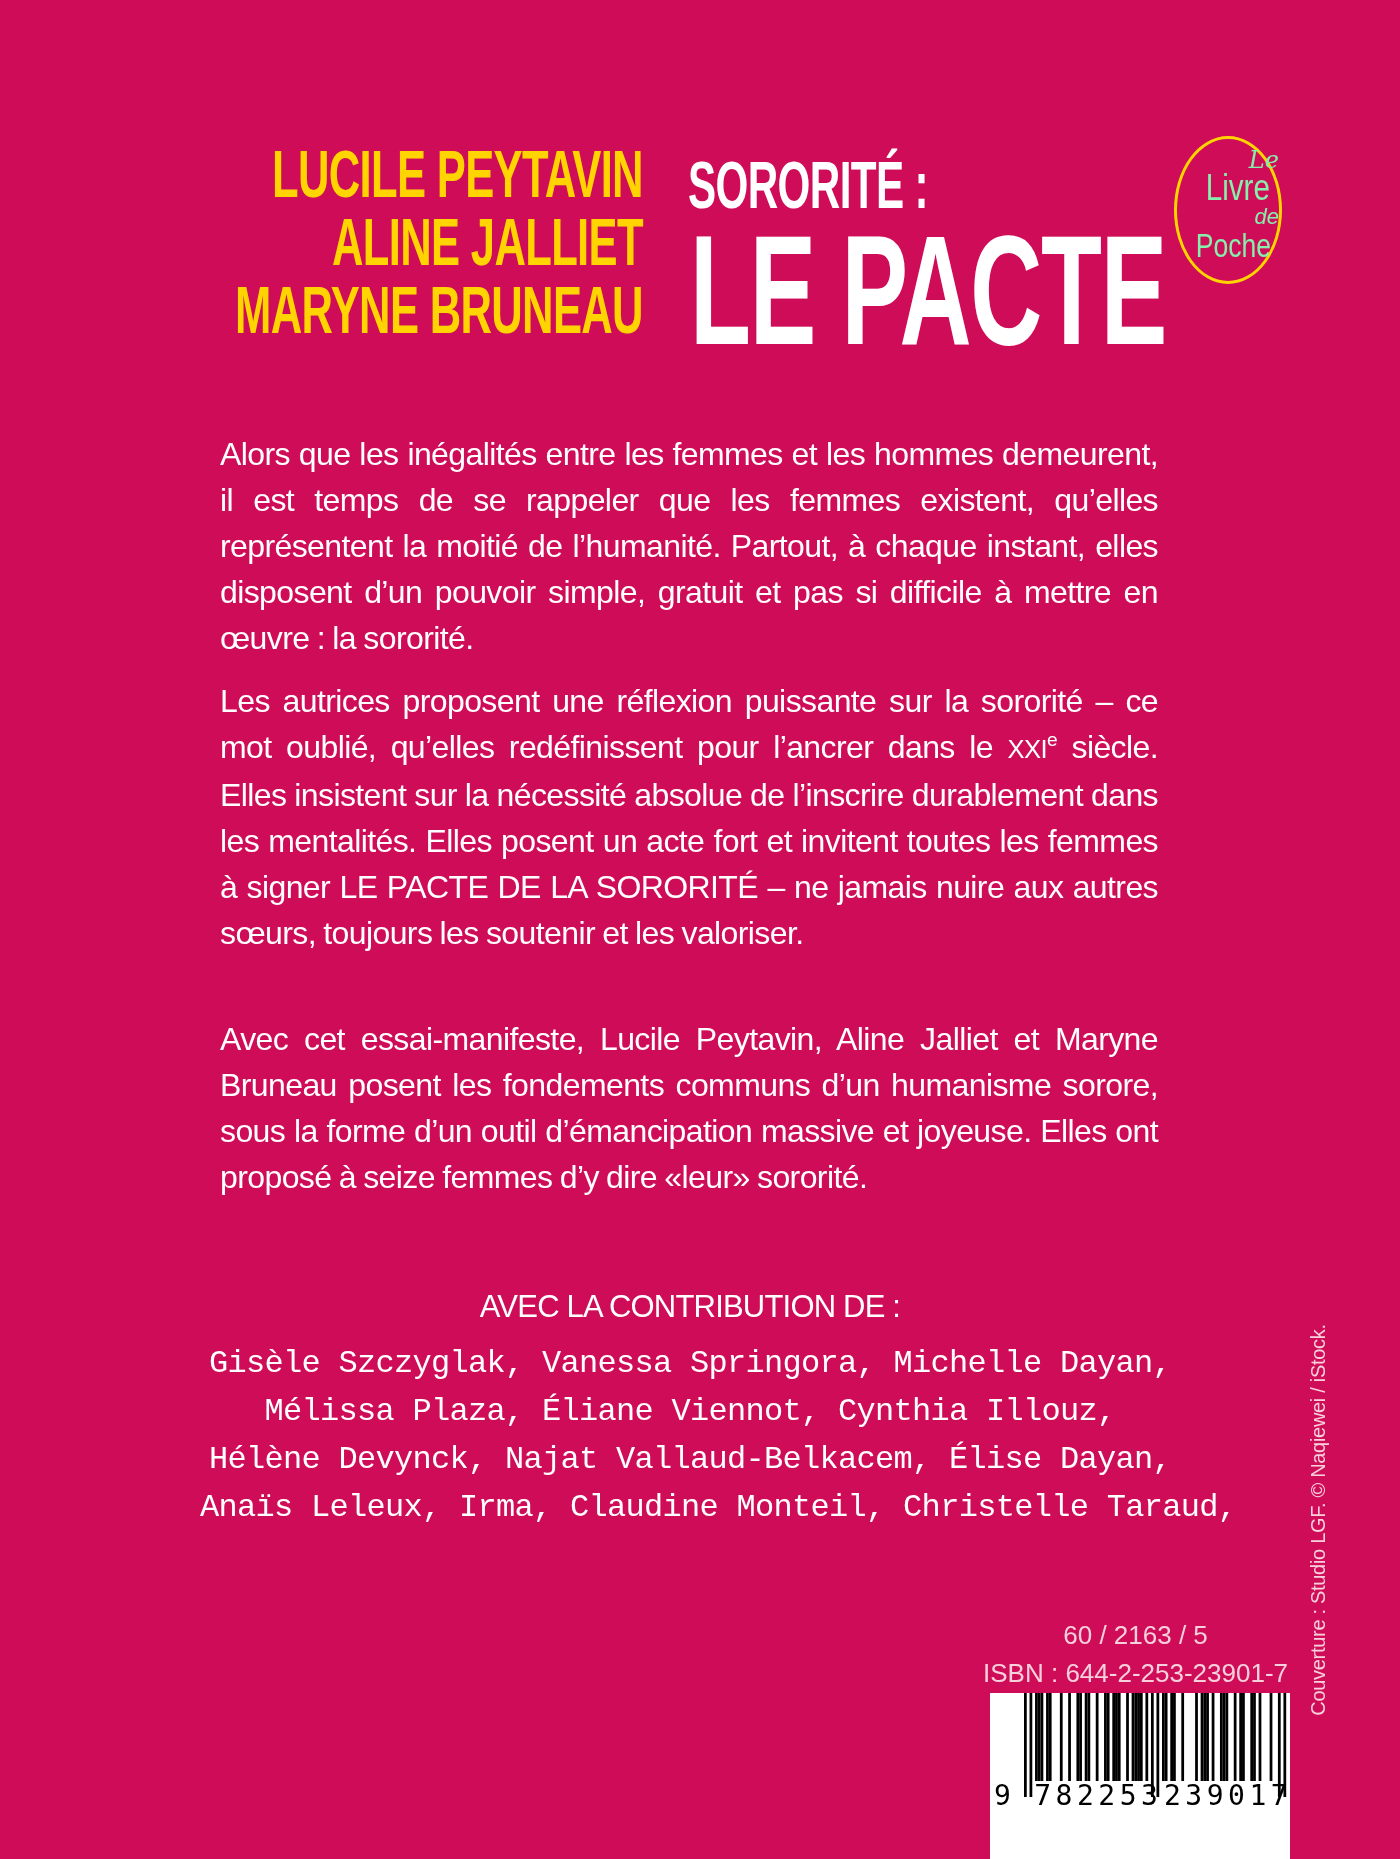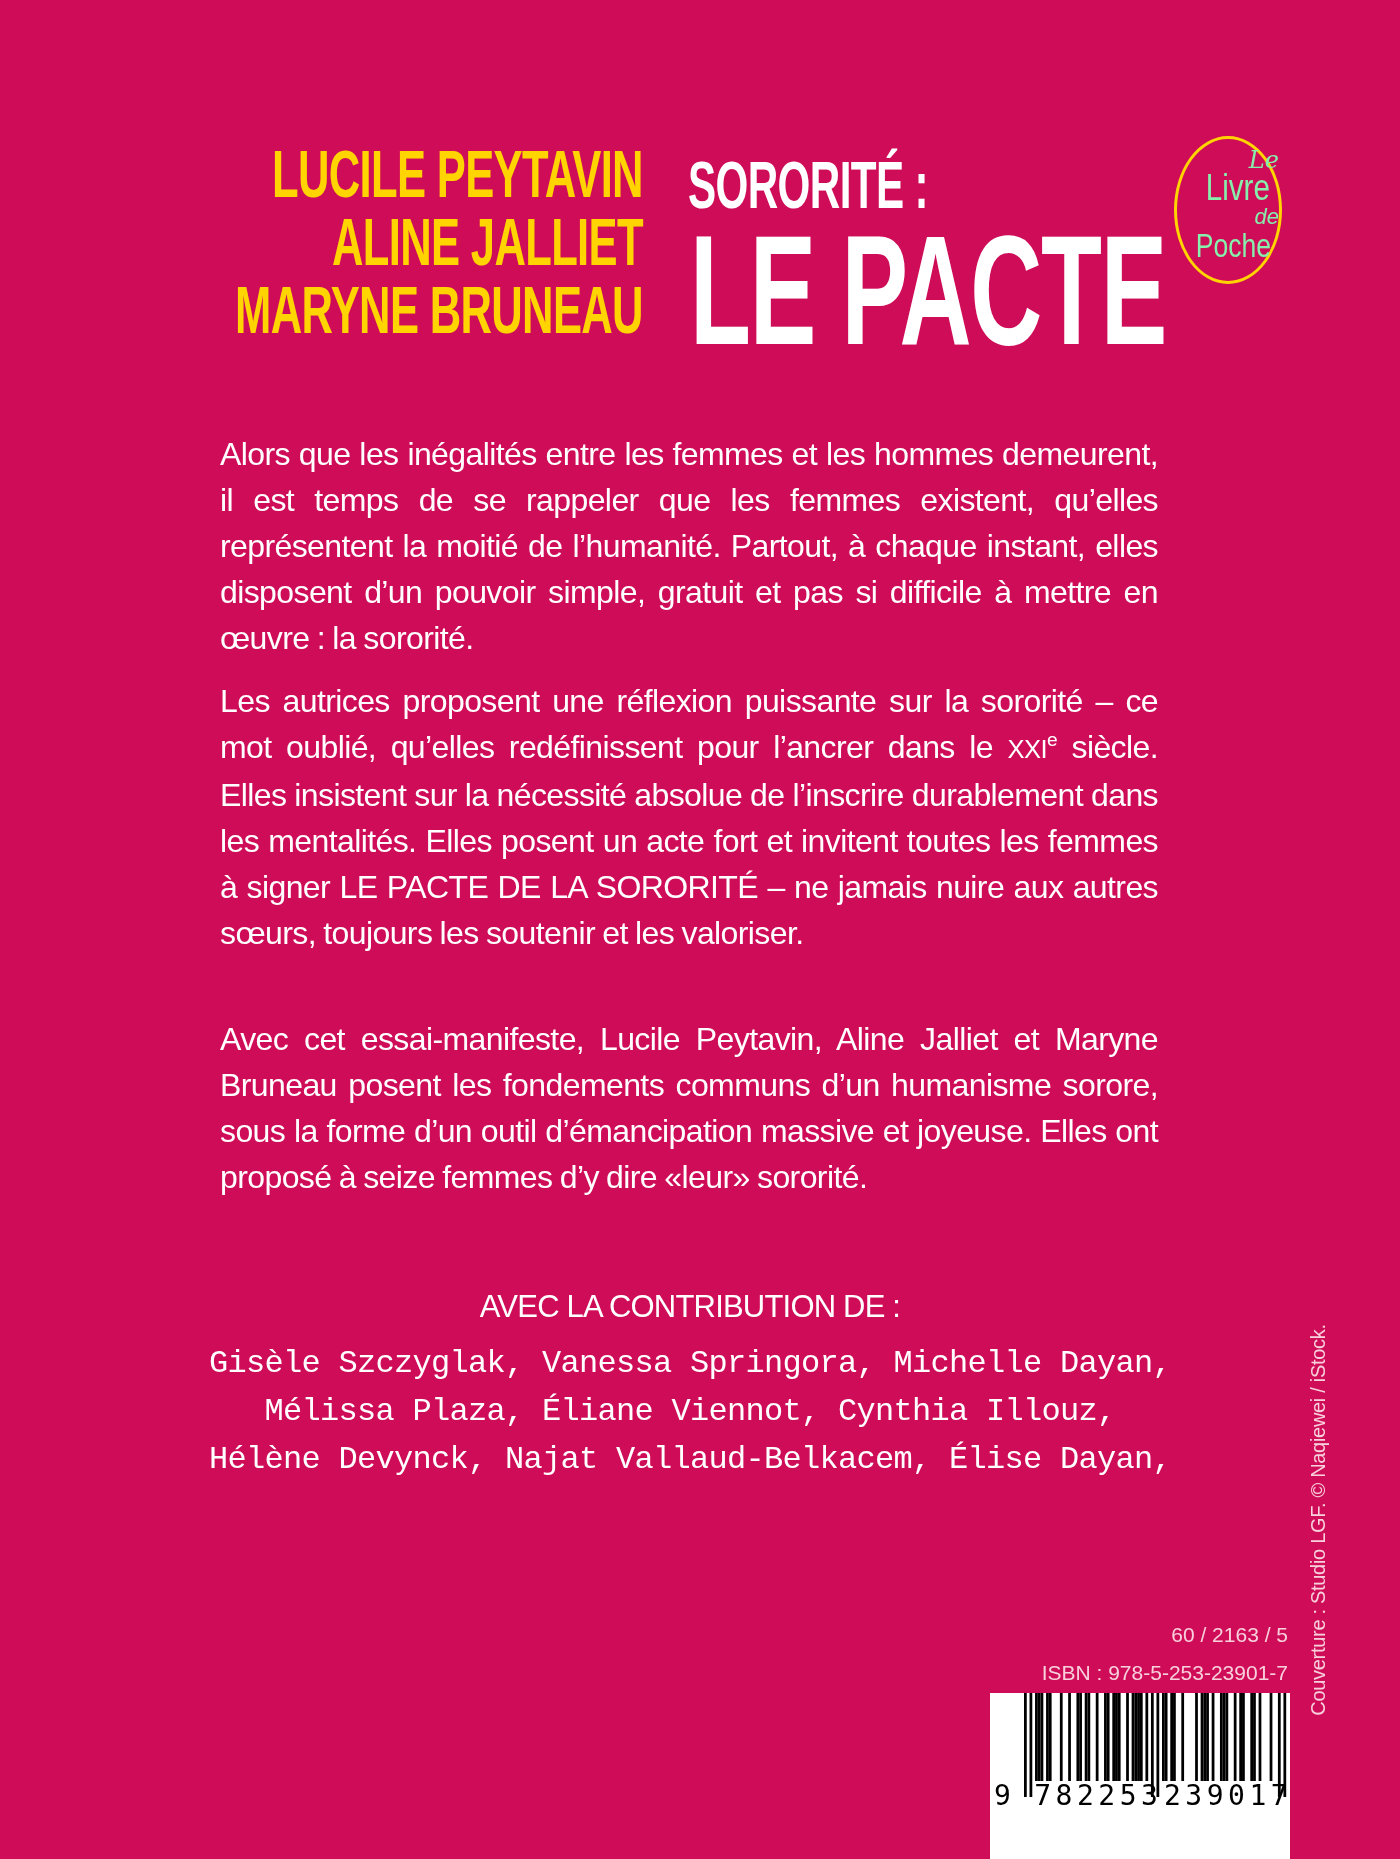--- a/index.html
+++ b/index.html
@@ -89,22 +89,22 @@
   }
   .contrib-names {
     position: absolute; left: 200px; width: 980px; top: 1340px;
     text-align: center; color: #FFFFFF;
     font-size: 32px; line-height: 48px; letter-spacing: -0.7px;
   }
   .contrib-line { display: block; white-space: nowrap; font-family: Liberation Mono, monospace; }
 
   
   .codes {
-    position: absolute; right: 112px; top: 1616px; text-align: right;
-    color: #F8D0DC; font-size: 21px; line-height: 38px;
+    position: absolute; right: 112px; top: 1616px; text-align: center;
+    color: #F8D0DC; font-size: 26px; line-height: 38px;
   }
   .codes span { display: block; white-space: nowrap; }
 
   
   .credit {
     position: absolute; left: 1318px; top: 1520px;
     transform: translate(-50%, -50%) rotate(-90deg);
     color: #F8D0DC; font-size: 20px; white-space: nowrap; letter-spacing: -0.3px;
   }
 
@@ -136,25 +136,26 @@
 
 <div class="body-text p1">Alors que les inégalités entre les femmes et les hommes demeurent, il est temps de se rappeler que les femmes existent, qu’elles représentent la moitié de l’humanité. Partout, à chaque instant, elles disposent d’un pouvoir simple, gratuit et pas si difficile à mettre en œuvre : la sororité.</div>
 <div class="body-text p2"><span>Les autrices proposent une réflexion puissante sur la sororité – ce mot oublié, qu’elles redéfinissent pour l’ancrer dans le </span><span class="smallcaps">XXI</span><span class="sup">e</span><span> siècle. Elles insistent sur la nécessité absolue de l’inscrire durablement dans les mentalités. Elles posent un acte fort et invitent toutes les femmes à signer LE PACTE DE LA SORORITÉ – ne jamais nuire aux autres sœurs, toujours les soutenir et les valoriser.</span></div>
 <div class="body-text p3">Avec cet essai-manifeste, Lucile Peytavin, Aline Jalliet et Maryne Bruneau posent les fondements communs d’un humanisme sorore, sous la forme d’un outil d’émancipation massive et joyeuse. Elles ont proposé à seize femmes d’y dire «leur» sororité.</div>
 
 <div class="contrib-heading">AVEC LA CONTRIBUTION DE :</div>
 <div class="contrib-names">
   <span class="contrib-line">Gisèle Szczyglak, Vanessa Springora, Michelle Dayan,</span>
   <span class="contrib-line">Mélissa Plaza, Éliane Viennot, Cynthia Illouz,</span>
   <span class="contrib-line">Hélène Devynck, Najat Vallaud-Belkacem, Élise Dayan,</span>
+  <span class="contrib-line">Anaïs Leleux, Irma, Claudine Monteil, Christelle Taraud,</span>
 </div>
 
 <div class="codes">
   <span>60 / 2163 / 5</span>
-  <span>ISBN : 978-5-253-23901-7</span>
+  <span>ISBN : 644-2-253-23901-7</span>
 </div>
 
 <div class="credit">Couverture : Studio LGF. © Naqiewei / iStock.</div>
 
 <div class="barcode">
   <svg id="barcode-svg" width="300" height="166">
       <rect x="34.00" y="0" width="2.76" height="104" fill="#000"></rect>
       <rect x="39.52" y="0" width="2.76" height="104" fill="#000"></rect>
       <rect x="45.04" y="0" width="2.76" height="88" fill="#000"></rect>
       <rect x="47.80" y="0" width="2.76" height="88" fill="#000"></rect>

